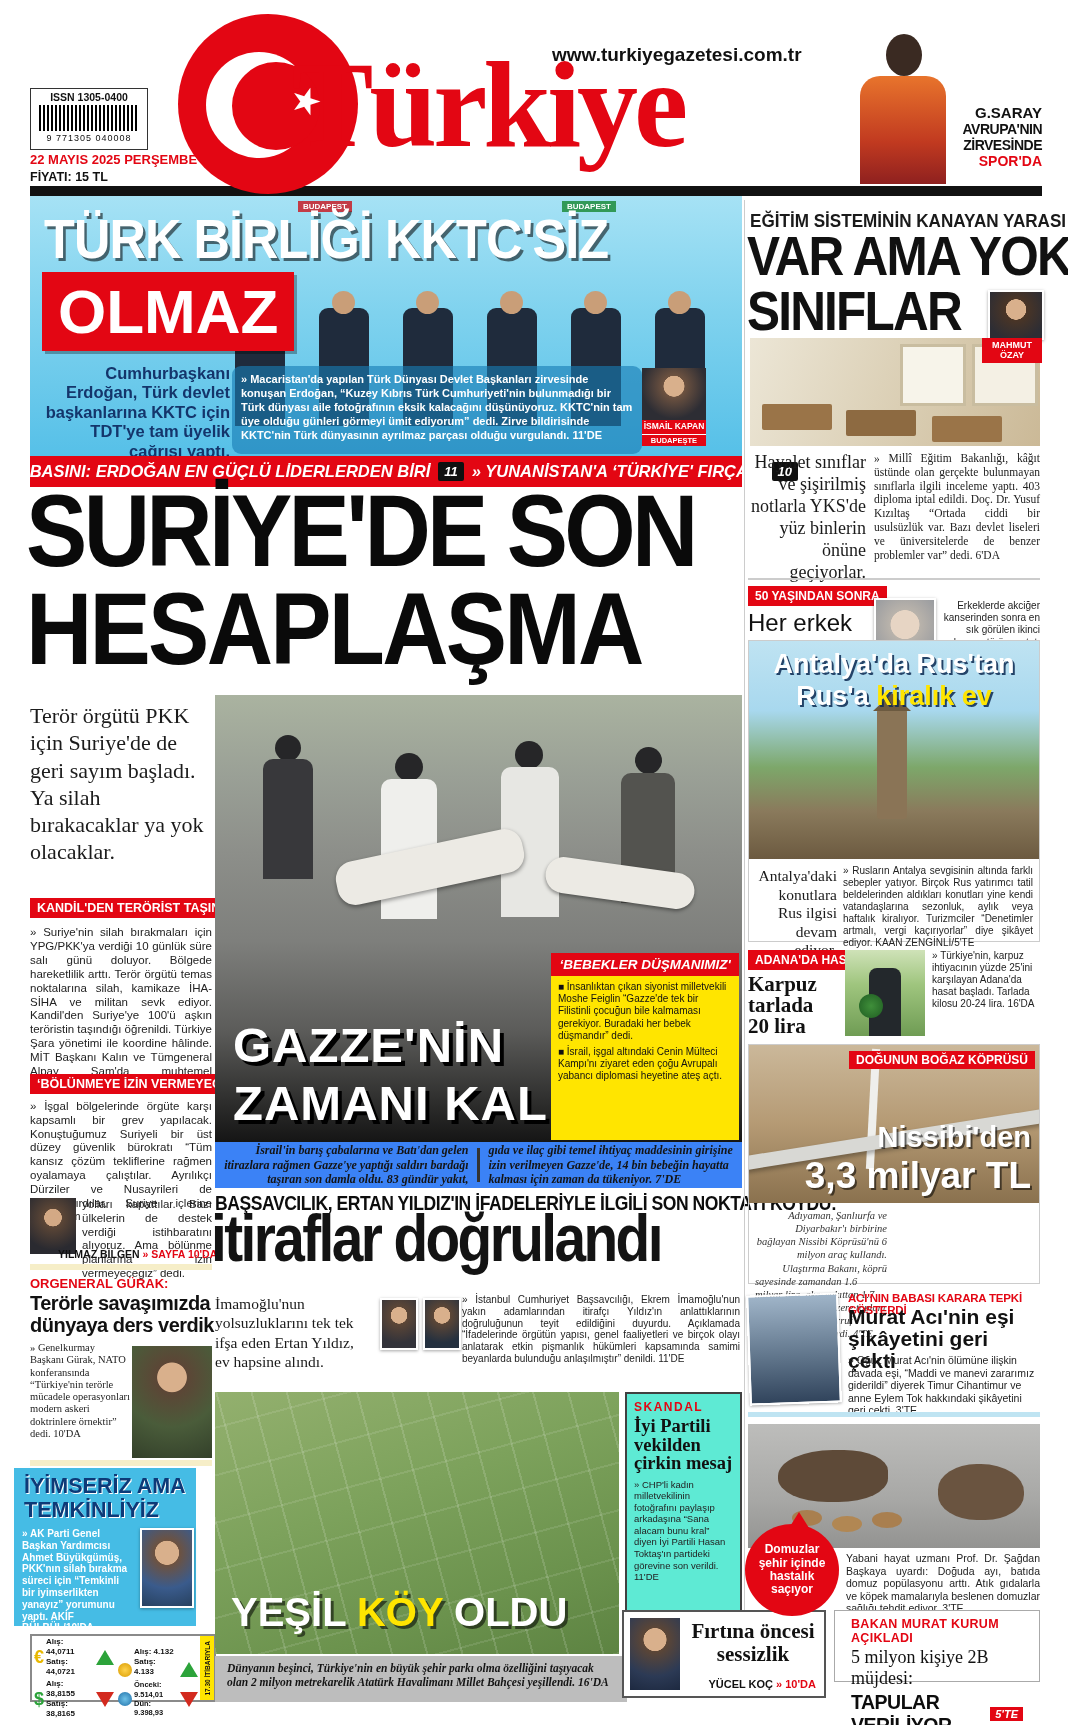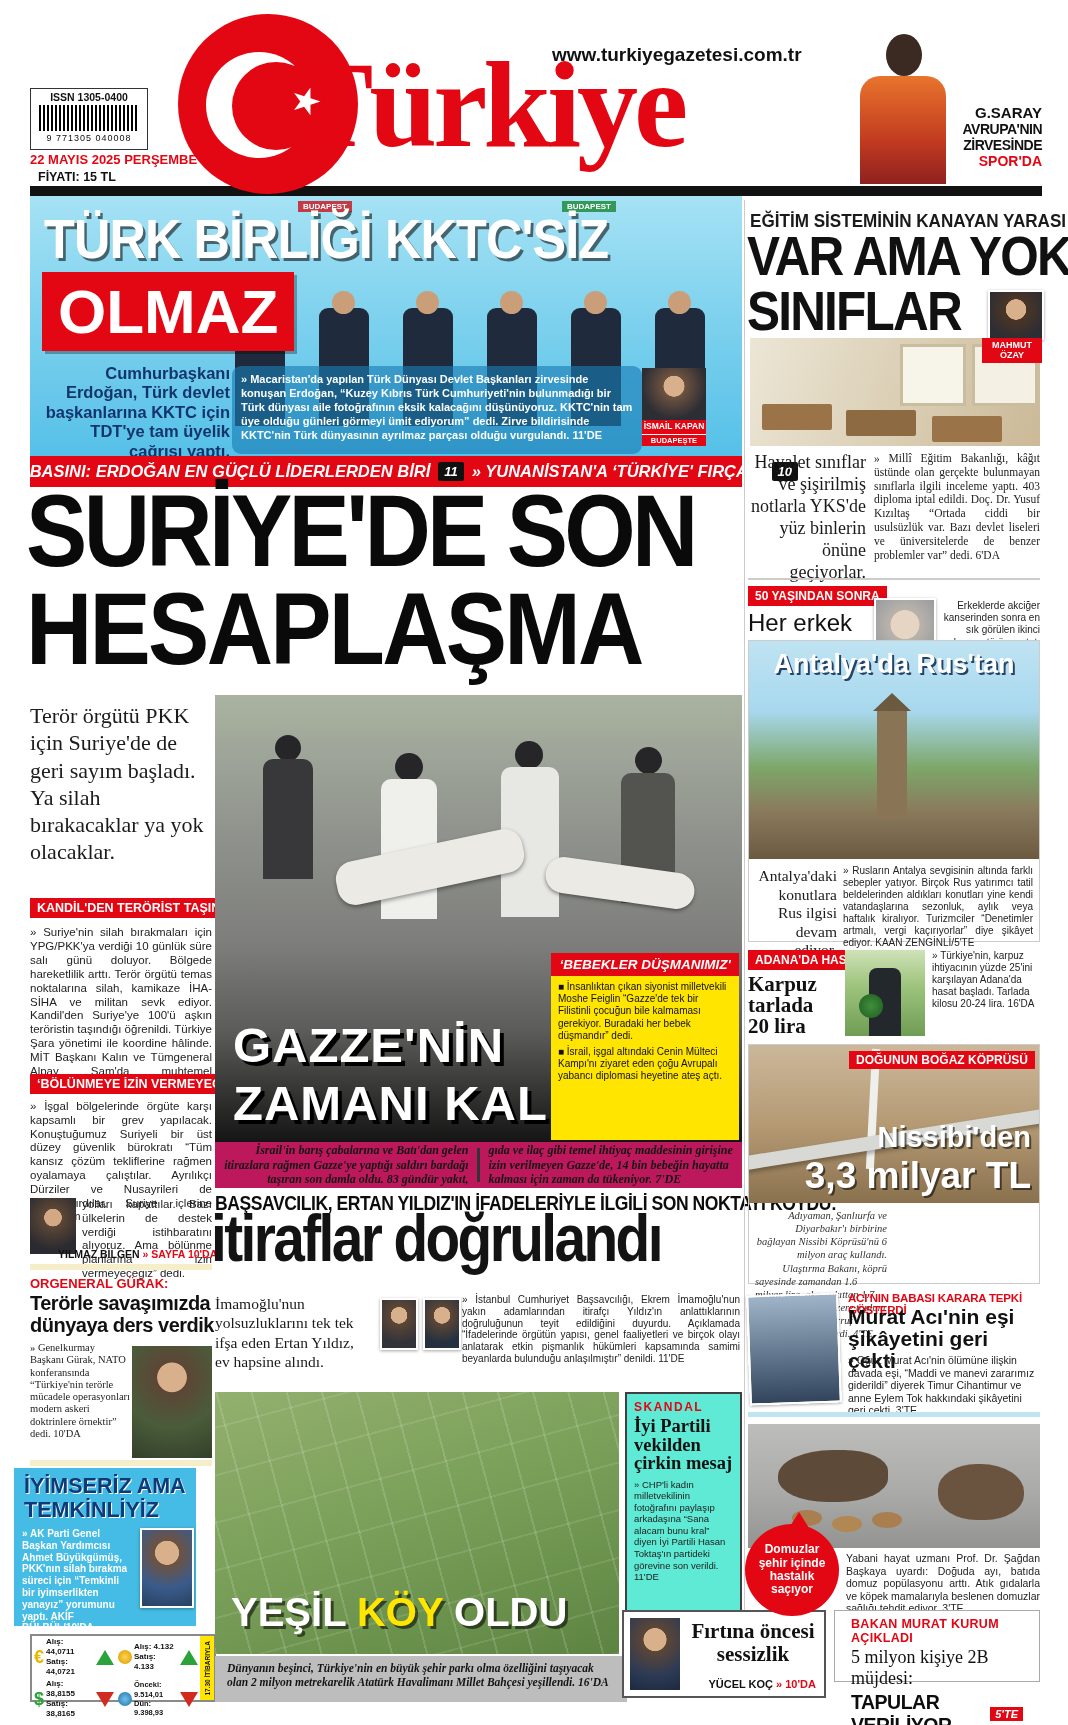--- a/index.html
+++ b/index.html
@@ -37,21 +37,21 @@
 <body>
 
 <div class="page">
 
   <div class="abs" style="left:30px;top:88px;width:112px;height:56px;border:1px solid #333;padding:2px;">
     <div class="b ctr" style="font-size:10.5px;">ISSN 1305-0400</div>
     <div class="barcode" style="height:26px;margin:2px 6px;"></div>
     <div class="ctr" style="font-size:9px;letter-spacing:1px;">9 771305 040008</div>
   </div>
   <div class="abs b red" style="left:30px;top:152px;font-size:13px;">22 MAYIS 2025 PERŞEMBE</div>
-  <div class="abs x" style="left:30px;top:170px;font-size:12.5px;margin-left:8px;">FİYATI: 15 TL</div>
+  <div class="abs x" style="left:30px;top:170px;font-size:12.5px;">FİYATI: 15 TL</div>
 
   <div class="abs" style="left:178px;top:14px;width:180px;height:180px;border-radius:50%;background:#e30613;z-index:1;">
     <div class="abs" style="left:28px;top:38px;width:106px;height:106px;border-radius:50%;background:#fff;"></div>
     <div class="abs" style="left:54px;top:48px;width:88px;height:88px;border-radius:50%;background:#e30613;"></div>
     <div class="abs white" style="left:112px;top:66px;font-size:36px;transform:rotate(18deg);">★</div>
   </div>
   <div class="abs serif b" style="left:292px;top:44px;font-size:122px;color:#e30613;letter-spacing:-4px;z-index:2;line-height:1;">Türkiye</div>
   <div class="abs b" style="left:552px;top:44px;font-size:19px;z-index:3;">www.turkiyegazetesi.com.tr</div>
 
   <div class="abs" style="left:842px;top:6px;width:120px;height:178px;overflow:hidden;">
@@ -130,21 +130,21 @@
   <div class="abs" style="left:30px;top:1634px;width:182px;height:64px;border:2px solid #8a8a8a;background:#fff;display:flex;">
     <div style="flex:1;display:grid;grid-template-columns:1fr 1fr;grid-template-rows:1fr 1fr;">
       <div style="display:flex;align-items:center;gap:2px;padding:1px 2px;">
         <span class="x" style="font-size:18px;color:#e8b800;">€</span>
         <span style="font-size:8px;font-weight:bold;line-height:1.25;">
           <span style="display:block;">Alış: 44,0711</span>
           <span style="display:block;">Satış: 44,0721</span>
         </span>
         <span class="tri-up"></span>
       </div>
-      <div style="display:flex;align-items:center;gap:2px;padding:1px 2px;">
+      <div style="display:flex;align-items:flex-end;gap:2px;padding:1px 2px;">
         <span style="width:14px;height:14px;border-radius:50%;background:radial-gradient(circle,#ffd34d,#d99a00);flex:none;"></span>
         <span style="font-size:8px;font-weight:bold;line-height:1.25;">
           <span style="display:block;">Alış: 4.132</span>
           <span style="display:block;">Satış: 4.133</span>
         </span>
         <span class="tri-up"></span>
       </div>
       <div style="display:flex;align-items:center;gap:2px;padding:1px 2px;">
         <span class="x" style="font-size:18px;color:#2ca33a;">$</span>
         <span style="font-size:8px;font-weight:bold;line-height:1.25;">
@@ -181,21 +181,21 @@
     <div class="abs x white" style="left:18px;top:322px;font-size:49px;letter-spacing:1px;text-shadow:4px 4px 0 #000;">GAZZE'NİN</div>
     <div class="abs x white" style="left:18px;top:380px;font-size:49px;letter-spacing:1px;text-shadow:4px 4px 0 #000;">ZAMANI KALMADI</div>
   </div>
 
   <div class="abs" style="left:551px;top:953px;width:188px;height:187px;background:#ffe500;z-index:4;">
     <div class="bg-red ctr x it" style="font-size:13.5px;padding:4px 2px;">‘BEBEKLER DÜŞMANIMIZ'</div>
     <div style="font-size:10px;line-height:1.22;padding:5px 7px 2px;color:#111;">■ İnsanlıktan çıkan siyonist milletvekili Moshe Feiglin “Gazze'de tek bir Filistinli çocuğun bile kalmaması gerekiyor. Buradaki her bebek düşmandır” dedi.</div>
     <div style="font-size:10px;line-height:1.22;padding:2px 7px;color:#111;">■ İsrail, işgal altındaki Cenin Mülteci Kampı'nı ziyaret eden çoğu Avrupalı yabancı diplomasi heyetine ateş açtı.</div>
   </div>
 
-  <div class="abs" style="left:215px;top:1142px;width:527px;height:46px;background:#be185d;display:flex;align-items:center;">
+  <div class="abs" style="left:215px;top:1142px;width:527px;height:46px;background:#3b82f6;display:flex;align-items:center;">
     <div class="serif it b rgt" style="width:248px;font-size:12px;line-height:1.2;padding:0 8px;color:#141414;">İsrail'in barış çabalarına ve Batı'dan gelen itirazlara rağmen Gazze'ye yaptığı saldırı bardağı taşıran son damla oldu. 83 gündür yakıt,</div>
     <div style="width:4px;height:34px;background:#333;"></div>
     <div class="serif it b" style="width:248px;font-size:12px;line-height:1.2;padding:0 8px;color:#141414;">gıda ve ilaç gibi temel ihtiyaç maddesinin girişine izin verilmeyen Gazze'de, 14 bin bebeğin hayatta kalması için zaman da tükeniyor. 7'DE</div>
   </div>
 
   <div class="abs x condL" style="left:215px;top:1192px;font-size:19.5px;letter-spacing:-.5px;color:#0d0d0d;white-space:nowrap;">BAŞSAVCILIK, ERTAN YILDIZ'IN İFADELERİYLE İLGİLİ SON NOKTAYI KOYDU:</div>
   <div class="abs x cond86" style="left:211px;top:1204px;font-size:66px;letter-spacing:-3px;color:#131313;white-space:nowrap;line-height:1.05;">itiraflar doğrulandı</div>
   <div class="abs serif" style="left:215px;top:1294px;width:156px;font-size:15.5px;line-height:1.25;color:#1a1a1a;">İmamoğlu'nun yolsuzluklarını tek tek ifşa eden Ertan Yıldız, ev hapsine alındı.</div>
   <div class="abs" style="left:380px;top:1298px;display:flex;gap:5px;">
     <div class="photo thumb" style="width:34px;height:48px;background:radial-gradient(circle at 50% 32%,#d9b08c 22%,#5c4636 23%,#33333a 75%);"></div>
@@ -242,20 +242,23 @@
     <div>yaptırmalı</div>
   </div>
   <div class="abs photo thumb" style="left:874px;top:598px;width:58px;height:82px;background:radial-gradient(circle at 50% 30%,#e7d5c4 22%,#b9b3ab 23%,#8f949c 70%);"></div>
   <div class="abs rgt" style="left:938px;top:600px;width:102px;font-size:10px;line-height:1.22;color:#222;">Erkeklerde akciğer kanserinden sonra en sık görülen ikinci kanser türü prostat. Uzmanlar “Basit bir kan testi ile teşhis ediliyor” diyor. ZİYNETİ KOCABIYIK/2'DE</div>
 
   <div class="abs" style="left:748px;top:640px;width:292px;height:302px;border:1px solid #ccc;box-sizing:border-box;">
     <div style="position:relative;width:100%;height:218px;overflow:hidden;background:linear-gradient(180deg,#bfe3f2 0%,#a8d8ee 32%,#7da76a 58%,#8a7a5c 78%,#6c5a40 100%);">
       <div class="abs" style="left:128px;top:68px;width:30px;height:110px;background:#8a7456;border-radius:3px;"></div>
       <div class="abs" style="left:124px;top:52px;width:0;height:0;border-left:19px solid transparent;border-right:19px solid transparent;border-bottom:18px solid #6c5a40;"></div>
       <div class="abs ctr x white" style="left:0;top:8px;width:100%;font-size:27px;text-shadow:2px 2px 0 rgba(10,40,80,.85);">Antalya'da Rus'tan</div>
+      <div class="abs ctr x" style="left:0;top:40px;width:100%;font-size:27px;text-shadow:2px 2px 0 rgba(10,40,80,.85);">
+        <span class="white">Rus'a </span><span style="color:#ffe500;">kiralık ev</span>
+      </div>
     </div>
     <div class="serif rgt abs" style="left:4px;top:226px;width:84px;font-size:15.5px;line-height:1.2;color:#1a1a1a;">Antalya'daki konutlara Rus ilgisi devam ediyor.</div>
     <div class="abs jst" style="left:94px;top:224px;width:190px;font-size:10px;line-height:1.2;color:#222;">» Rusların Antalya sevgisinin altında farklı sebepler yatıyor. Birçok Rus yatırımcı tatil beldelerinden aldıkları konutları yine kendi vatandaşlarına sezonluk, aylık veya haftalık kiralıyor. Turizmciler “Denetimler artmalı, vergi kaçırıyorlar” diye şikâyet ediyor. KAAN ZENGİNLİ/5'TE</div>
   </div>
 
   <div class="abs label" style="left:748px;top:950px;font-size:12px;">ADANA'DA HASAT</div>
   <div class="abs serif x" style="left:748px;top:974px;font-size:21px;line-height:1.0;color:#111;">
     <div>Karpuz</div>
     <div>tarlada</div>
     <div>20 lira</div>

